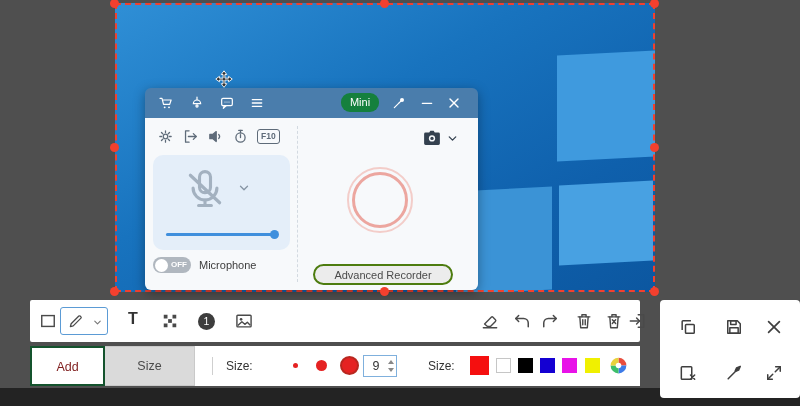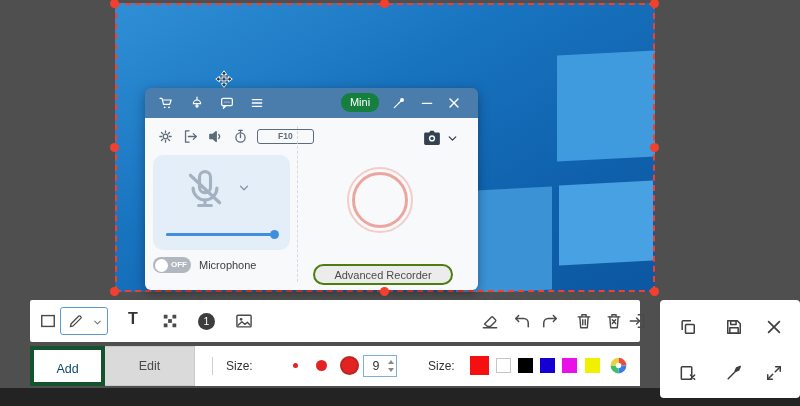--- a/index.html
+++ b/index.html
@@ -33,21 +33,21 @@
   #recorder { left:145px; top:88px; width:333px; height:202px; z-index:4; border-radius:6px;
               box-shadow: 0 3px 12px rgba(0,0,0,.35); }
   #titlebar { position:absolute; left:0; top:0; width:333px; height:30px; background:#4a7dac;
               border-radius:6px 6px 0 0; }
   .tb-ic { position:absolute; top:7px; width:16px; height:16px; color:#fff; cursor:pointer; }
   #mini-btn { position:absolute; left:196px; top:5px; width:38px; height:19px; background:#15803d;
               border-radius:9px; color:#fff; font-size:11px; text-align:center; line-height:19px; cursor:pointer; }
   #rbody { position:absolute; left:0; top:30px; width:333px; height:172px; background:#f7f9fb;
            border-radius:0 0 6px 6px; }
   .st-ic { position:absolute; top:10px; width:17px; height:17px; color:#5e6b79; cursor:pointer; }
-  #hotkey-box { position:absolute; left:112px; top:11px; height:15px; padding:0 20px;
+  #hotkey-box { position:absolute; left:112px; top:11px; height:15px; padding:0 3px;
                 border:1.5px solid #5e6b79; border-radius:3px; font-size:8.5px; font-weight:bold;
                 color:#5e6b79; line-height:12px; cursor:pointer; }
   #micpanel { position:absolute; left:8px; top:37px; width:137px; height:95px; background:#e4eef9; border-radius:10px; }
   #mic-ic { position:absolute; left:30px; top:10px; width:44px; height:48px; color:#a3b1c0; }
   #mic-chev { position:absolute; left:84px; top:26px; width:14px; height:14px; color:#8694a4; cursor:pointer; }
   #slider { position:absolute; left:13px; top:78px; width:111px; height:3px; background:#b7d3ee; border-radius:2px; cursor:pointer; }
   #slider-fill { position:absolute; left:0; top:0; height:3px; width:100%; background:#3f8fdd; border-radius:2px; }
   #slider-thumb { position:absolute; right:-2px; top:-3px; width:9px; height:9px; border-radius:50%; background:#3f8fdd; }
   #toggle { position:absolute; left:8px; top:139px; width:38px; height:16px; background:#b0b7bf;
             border-radius:8px; cursor:pointer; }
@@ -76,21 +76,21 @@
   #pen-ic { position:absolute; left:6px; top:4px; width:18px; height:18px; color:#4a4a4a; }
   #pen-chev { position:absolute; left:31px; top:9px; width:11px; height:11px; color:#777; }
   #text-tool { position:absolute; left:94px; top:10px; width:18px; font-size:16px; font-weight:bold;
                color:#333; text-align:center; cursor:pointer; }
   #badge-tool { position:absolute; left:168px; top:13px; width:17px; height:17px; border-radius:50%;
                 background:#3d3d3d; color:#fff; font-size:10.5px; text-align:center; line-height:17px; cursor:pointer; }
 
   
   #editbar { left:30px; top:346px; width:610px; height:40px; background:#fff; z-index:5; }
   .seg { position:absolute; top:0; height:40px; font-size:12.5px; text-align:center; line-height:38px; cursor:pointer; }
-  #seg-add { left:0; width:75px; background:#fff; border:4px solid #14532d; color:#0c4a6e; }
+  #seg-add { left:0; width:75px; background:#fff; border:2px solid #14532d; color:#7f1d1d; }
   #seg-edit { left:75px; width:90px; background:#dadada; border:1px solid #c9c9c9; border-left:none; color:#4a4a4a; }
   #eb-divider { position:absolute; left:182px; top:11px; width:1px; height:18px; background:#cfcfcf; }
   .eb-label { position:absolute; top:13px; font-size:12px; color:#333; }
   .dot { position:absolute; border-radius:50%; background:#e52222; cursor:pointer; }
   #dot-s { left:263px; top:17px; width:5px; height:5px; }
   #dot-m { left:286px; top:14px; width:11px; height:11px; }
   #dot-l { left:310px; top:10px; width:19px; height:19px; border:2px solid #b8271f; }
   #spinner { position:absolute; left:333px; top:9px; width:34px; height:22px; border:1px solid #7fb0dd;
              background:#fff; }
   #spin-val { position:absolute; left:0; top:0; width:24px; height:22px; font-size:12.5px; color:#333;
@@ -343,21 +343,21 @@
     <svg viewBox="0 0 24 24" fill="none" stroke="currentColor" stroke-width="1.8" stroke-linecap="round" stroke-linejoin="round">
         <path d="M13.5 4.5H20v15h-6.5"></path>
         <path d="M4 12h11"></path>
         <path d="M11.5 8.5L15 12l-3.5 3.5"></path>
       </svg>
   </span>
 </div>
 
 <div class="abs" id="editbar">
   <div class="seg" id="seg-add">Add</div>
-  <div class="seg" id="seg-edit">Edit</div>
+  <div class="seg" id="seg-edit">Size</div>
   <div id="eb-divider"></div>
   <span class="eb-label" style="left:196px">Size:</span>
   <span class="dot" id="dot-s"></span>
   <span class="dot" id="dot-m"></span>
   <span class="dot" id="dot-l"></span>
   <div id="spinner">
     <div id="spin-val">9</div>
     <span class="spin-arrow" id="spin-up"></span>
     <span class="spin-arrow" id="spin-down"></span>
   </div>

